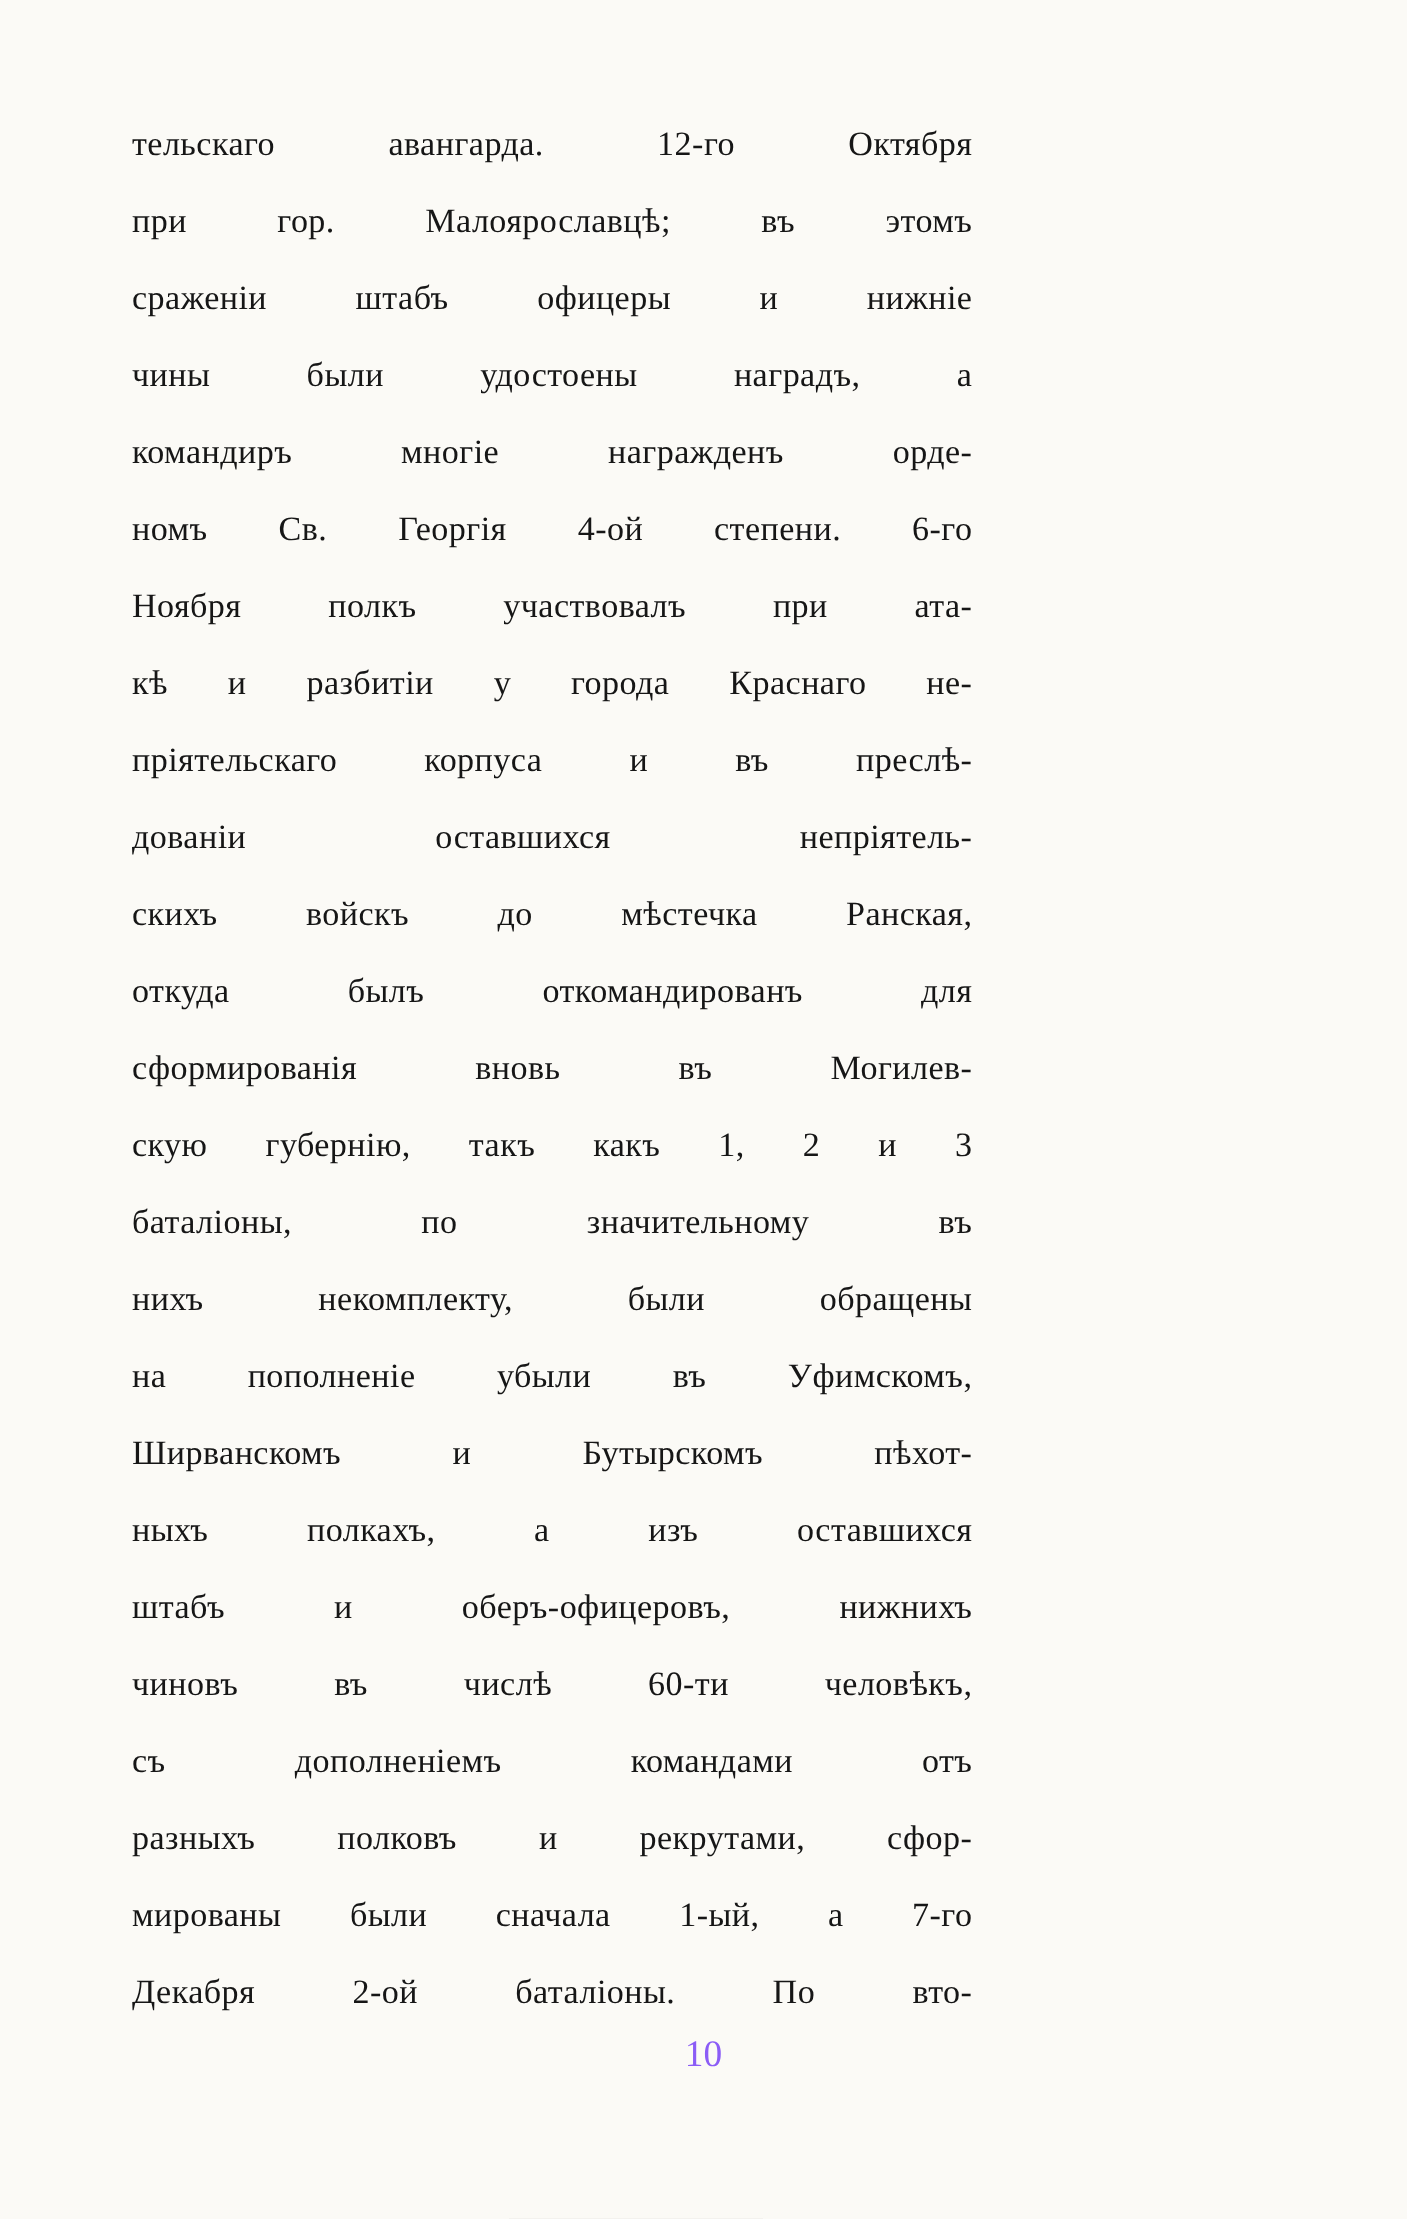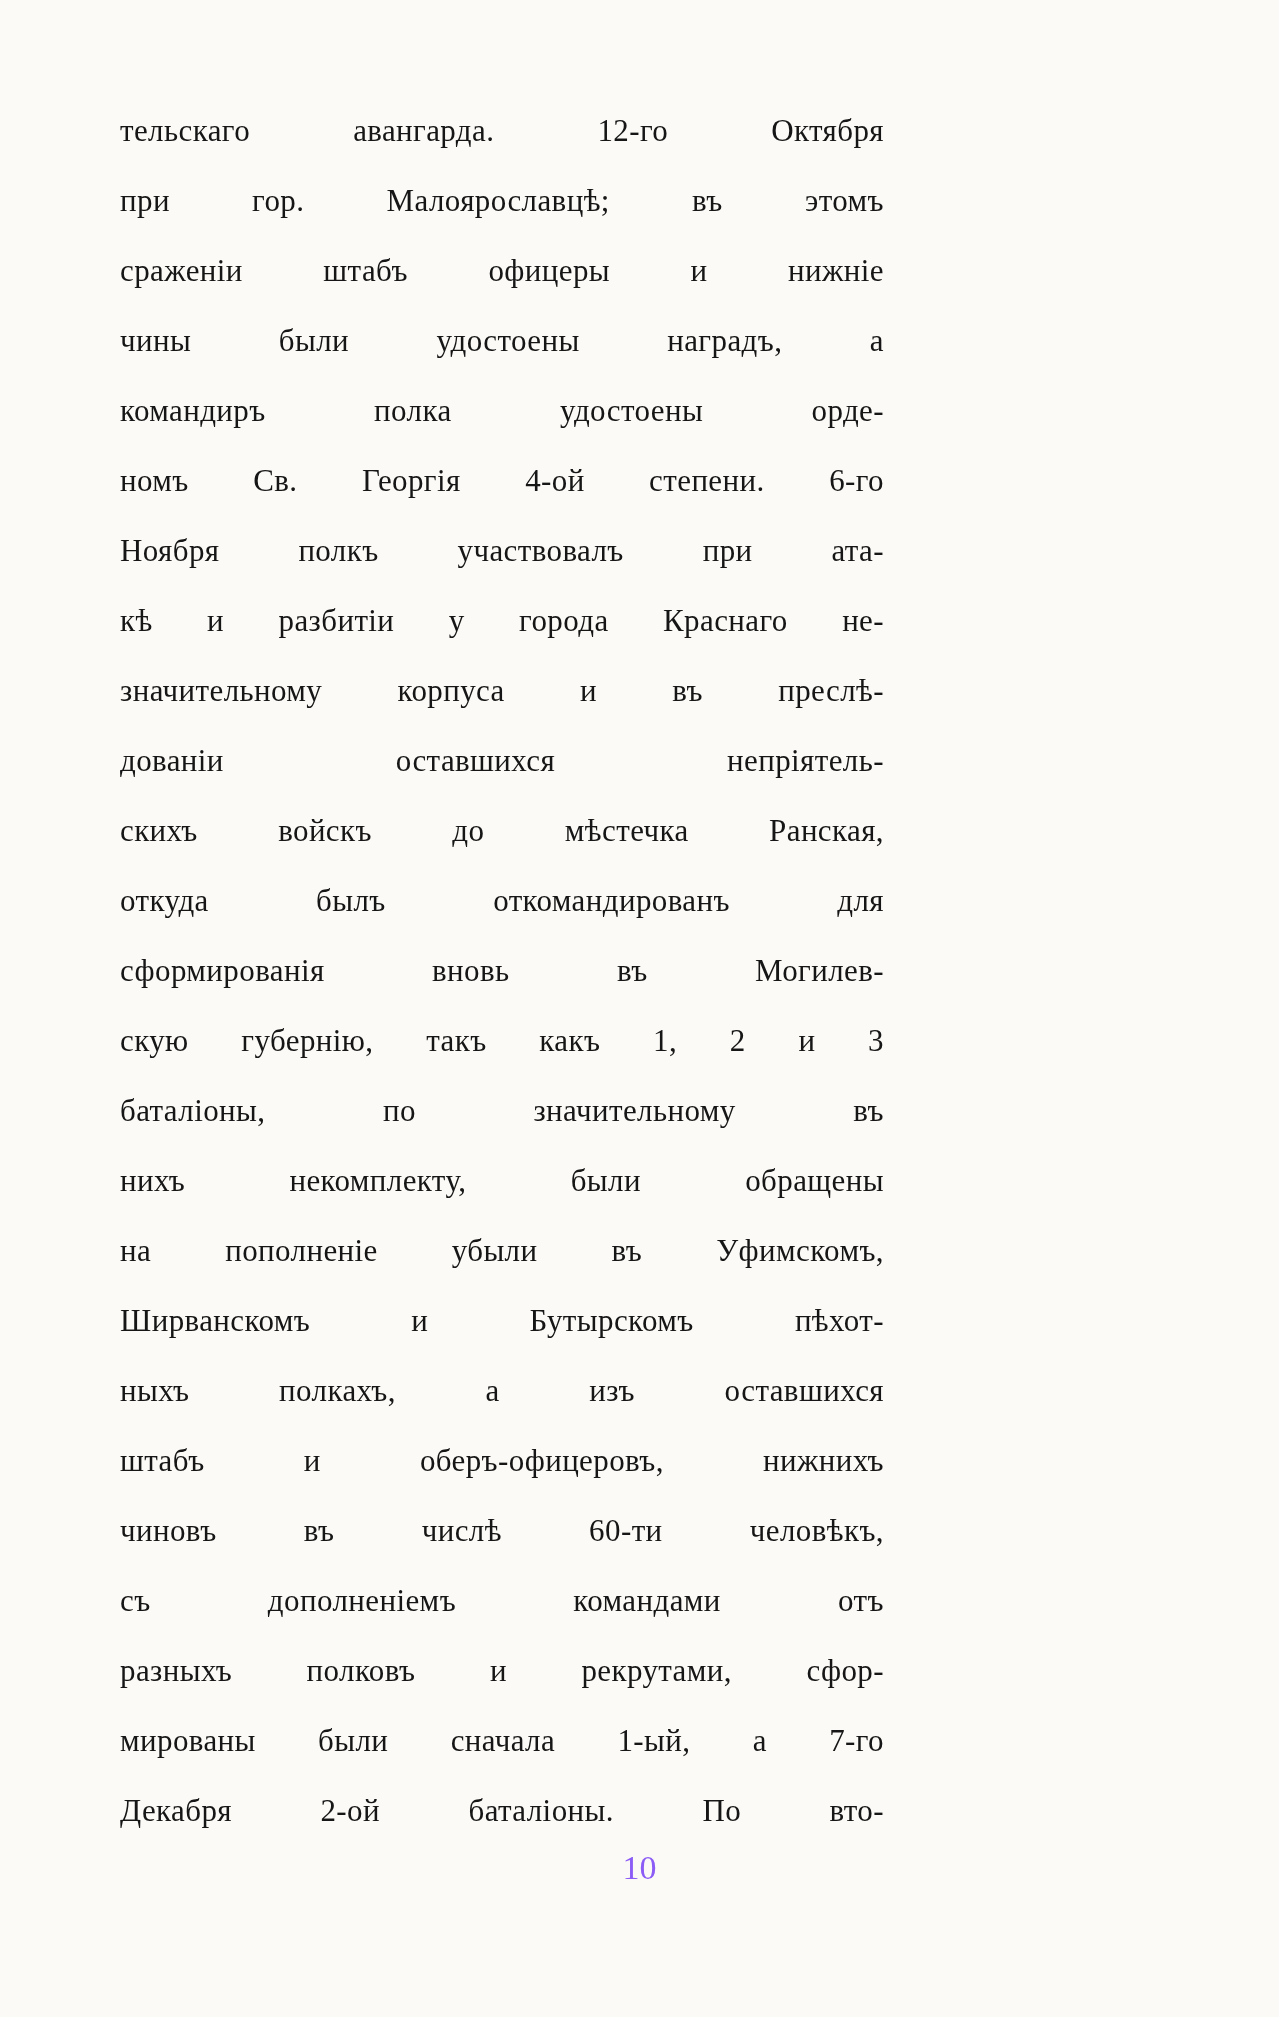--- a/index.html
+++ b/index.html
@@ -44,25 +44,25 @@
 </style>
 </head>
 <body>
 
 <div class="page">
   <div class="text-block">
       <div class="text-line">тельскаго авангарда. 12-го Октября</div>
       <div class="text-line">при гор. Малоярославцѣ; въ этомъ</div>
       <div class="text-line">сраженіи штабъ офицеры и нижніе</div>
       <div class="text-line">чины были удостоены наградъ, а</div>
-      <div class="text-line">командиръ полка удостоены орде-</div>
+      <div class="text-line">командиръ многіе награжденъ орде-</div>
       <div class="text-line">номъ Св. Георгія 4-ой степени. 6-го</div>
       <div class="text-line">Ноября полкъ участвовалъ при ата-</div>
       <div class="text-line">кѣ и разбитіи у города Краснаго не-</div>
-      <div class="text-line">значительному корпуса и въ преслѣ-</div>
+      <div class="text-line">пріятельскаго корпуса и въ преслѣ-</div>
       <div class="text-line">дованіи оставшихся непріятель-</div>
       <div class="text-line">скихъ войскъ до мѣстечка Ранская,</div>
       <div class="text-line">откуда былъ откомандированъ для</div>
       <div class="text-line">сформированія вновь въ Могилев-</div>
       <div class="text-line">скую губернію, такъ какъ 1, 2 и 3</div>
       <div class="text-line">баталіоны, по значительному въ</div>
       <div class="text-line">нихъ некомплекту, были обращены</div>
       <div class="text-line">на пополненіе убыли въ Уфимскомъ,</div>
       <div class="text-line">Ширванскомъ и Бутырскомъ пѣхот-</div>
       <div class="text-line">ныхъ полкахъ, а изъ оставшихся</div>

